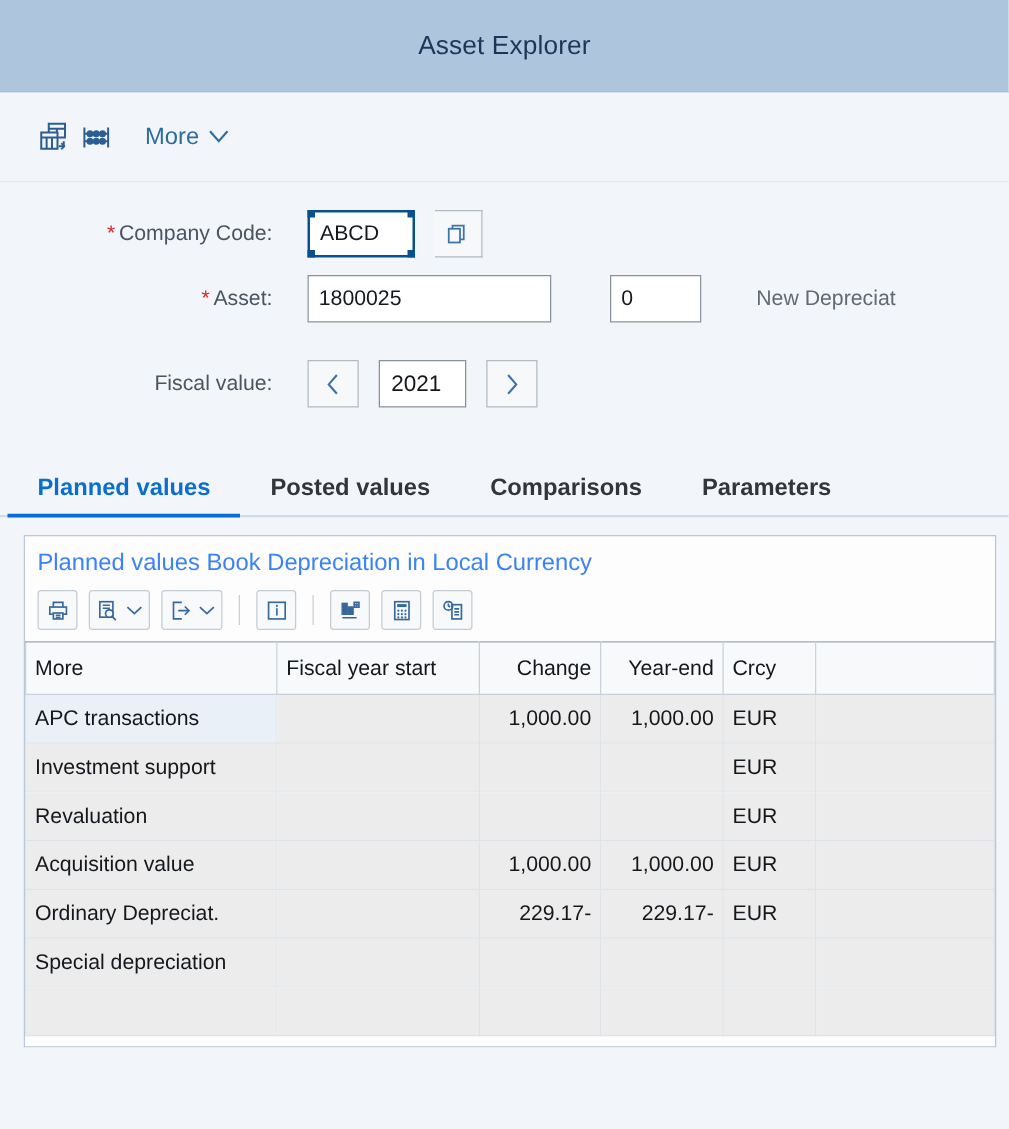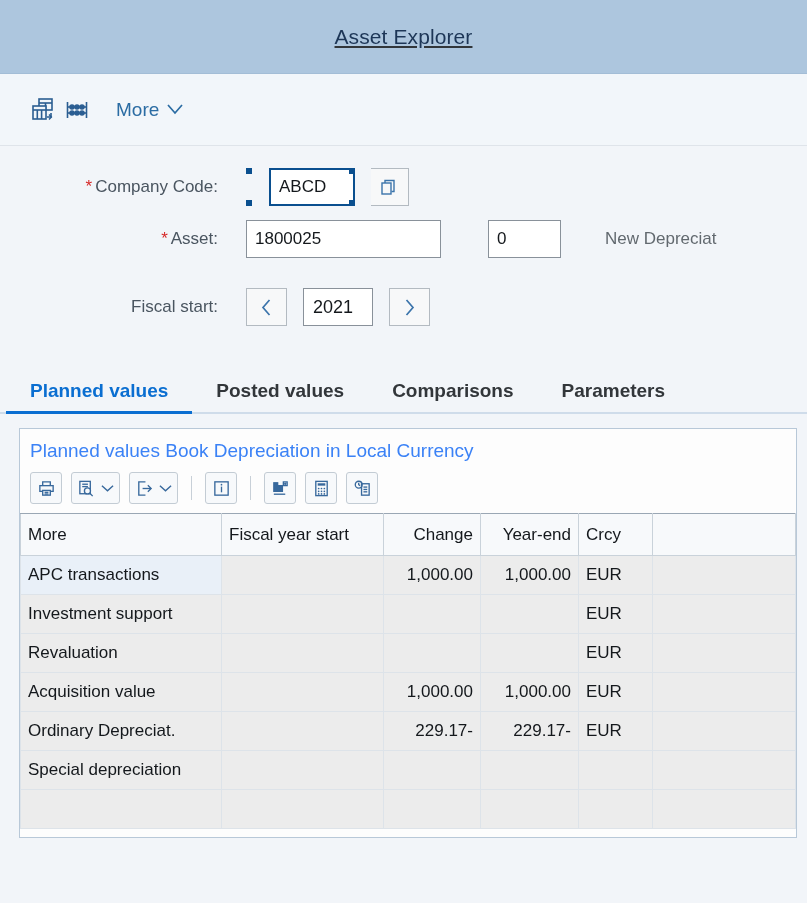--- a/index.html
+++ b/index.html
@@ -14,21 +14,20 @@
   }
 
   
   .titlebar {
     height: 74px;
     background: #adc6de;
     display: flex;
     align-items: center;
     justify-content: center;
     border-bottom: 1px solid #a3bdd6;
-    text-decoration: underline;
   }
   .titlebar .title {
     font-size: 21px;
     color: #1d3657;
     letter-spacing: .1px;
   }
 
   
   .toolbar {
     height: 72px;
@@ -298,21 +297,21 @@
   </div>
 </div>
 
 <div class="form-area">
 
   <div class="form-row">
     <div class="form-label">
       <span class="req">*</span><span>Company Code:</span>
     </div>
     <div class="focus-wrap">
-      <input class="inp focused" style="width: 86px; margin-left: 23px;" value="ABCD">
+      <input class="inp focused" style="width: 86px;" value="ABCD">
       <span class="corner c-tl"></span>
       <span class="corner c-tr"></span>
       <span class="corner c-bl"></span>
       <span class="corner c-br"></span>
     </div>
     <div class="vh-btn">
       <span>
         <svg width="19" height="19" viewBox="0 0 19 19" fill="none" stroke="#3b74ab" stroke-width="1.4">
           <rect x="2" y="5" width="9" height="11"></rect>
           <path d="M5 5 V2.5 H14 V13.5 H11.5"></path>
@@ -324,21 +323,21 @@
   <div class="form-row">
     <div class="form-label">
       <span class="req">*</span><span>Asset:</span>
     </div>
     <input class="inp" style="width: 195px; height: 38px;" value="1800025">
     <input class="inp" style="width: 73px; height: 38px; margin-left: 31px;" value="0">
     <div class="asset-desc">New Depreciat</div>
   </div>
 
   <div class="form-row fy-row">
-    <div class="fy-label">Fiscal start:</div>
+    <div class="fy-label">Fiscal value:</div>
     <div class="nav-btn">
       <span>
         <svg width="11" height="17" viewBox="0 0 11 17" fill="none" stroke="#3b74ab" stroke-width="1.7">
           <path d="M8.5 1 L2 8.5 L8.5 16"></path>
         </svg>
       </span>
     </div>
     <input class="fy-input" value="2021" style="">
     <div class="nav-btn">
       <span>

